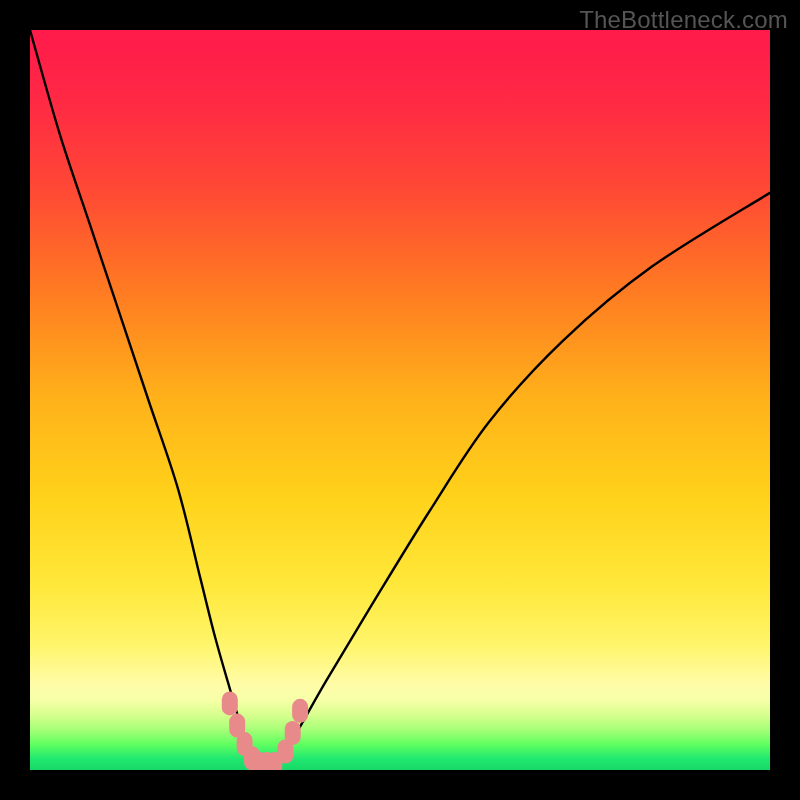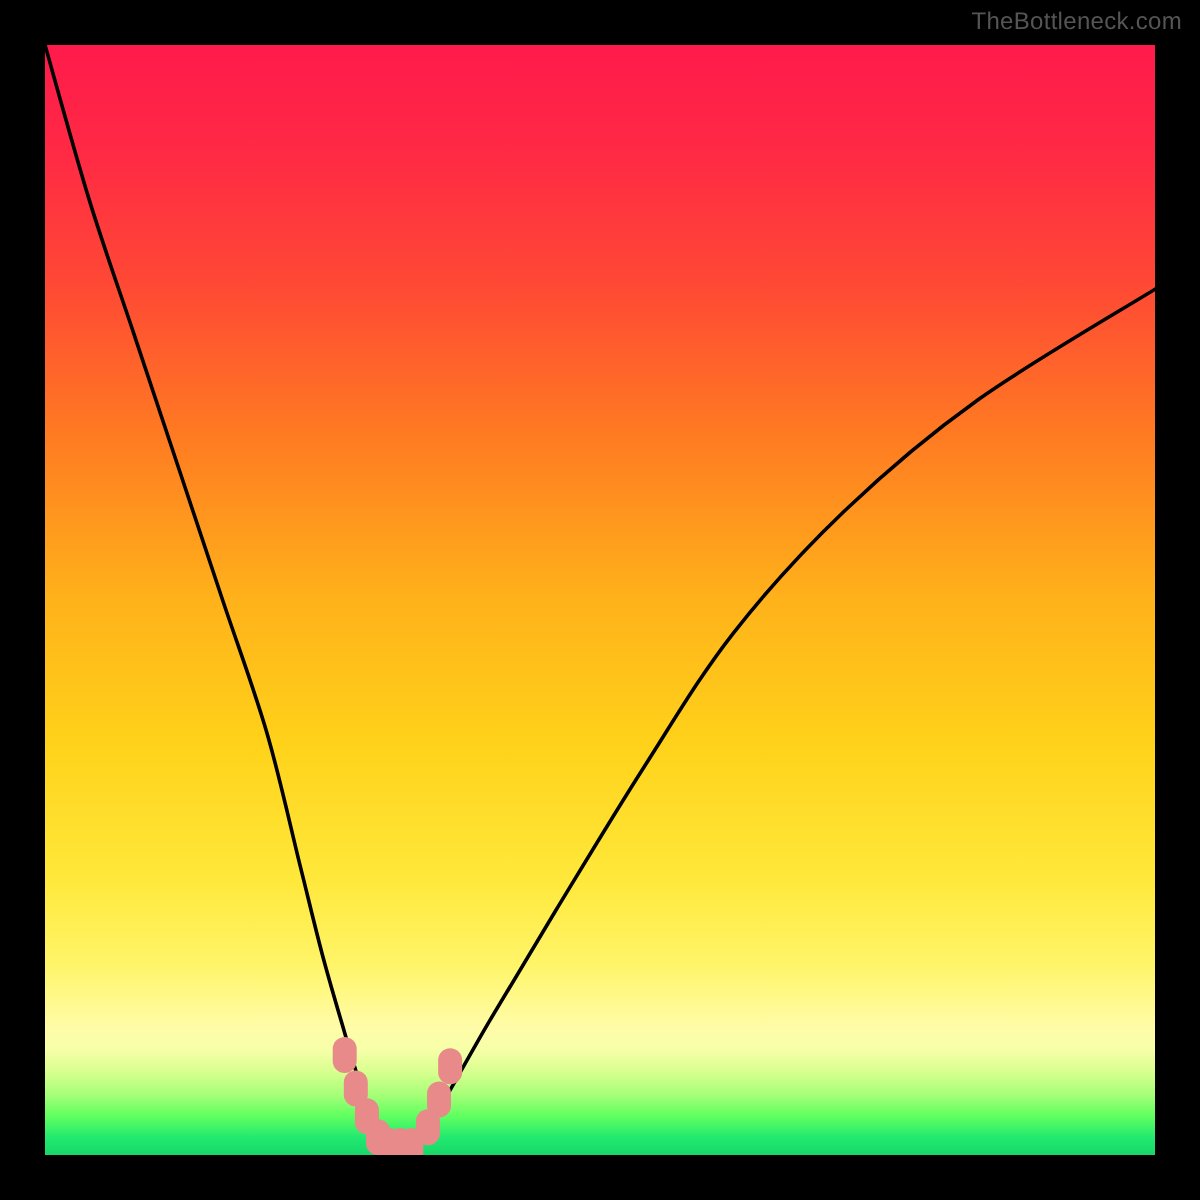--- a/index.html
+++ b/index.html
@@ -30,21 +30,21 @@
   }
   .curve {
     position: absolute;
     inset: 0;
     pointer-events: none;
   }
   .watermark {
     position: absolute;
     top: 6px;
     right: 12px;
-    font-size: 16px;
+    font-size: 24px;
     color: #555;
     letter-spacing: 0.2px;
     font-weight: 500;
   }
 </style>
 </head>
 <body>
 
 <div class="frame">
 

